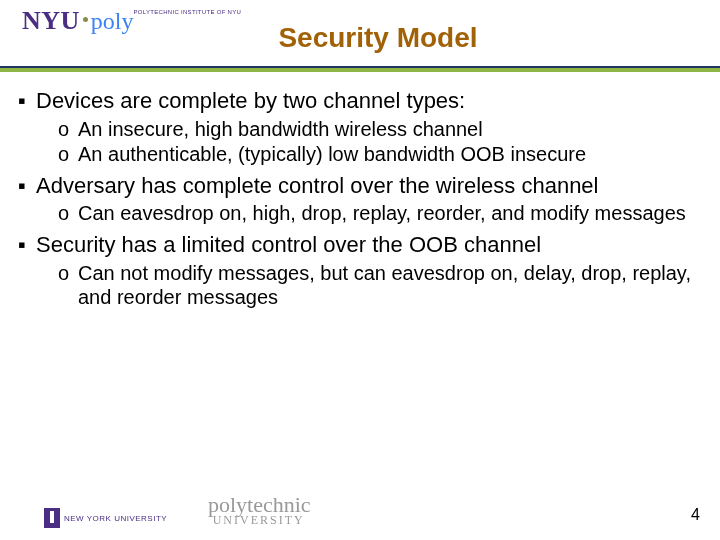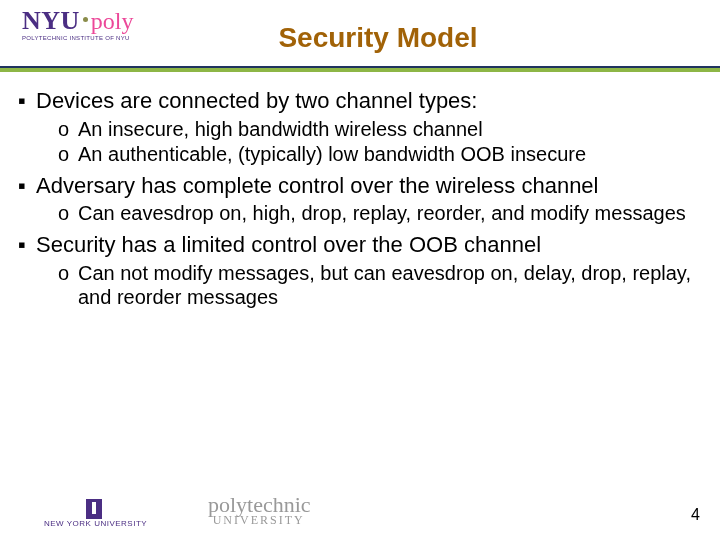--- a/index.html
+++ b/index.html
@@ -16,21 +16,21 @@
     position: relative;
     width: 720px;
     height: 540px;
     box-sizing: border-box;
   }
   .logo-top {
     position: absolute;
     top: 8px;
     left: 22px;
     display: flex;
-    flex-direction: column;
+    flex-direction: row;
     line-height: 1;
   }
   .logo-top .main {
     display: flex;
     align-items: baseline;
   }
   .logo-top .nyu {
     font-family: Georgia, "Times New Roman", serif;
     font-weight: bold;
     color: #4b2e83;
@@ -40,21 +40,21 @@
   .logo-top .dot {
     width: 5px;
     height: 5px;
     background: #8a8c4a;
     border-radius: 50%;
     margin: 0 3px 4px 3px;
     align-self: center;
   }
   .logo-top .poly {
     font-family: Georgia, "Times New Roman", serif;
-    color: #ec4899;
+    color: #3b82f6;
     font-size: 24px;
   }
   .logo-top .sub {
     font-size: 6px;
     letter-spacing: 0.3px;
     color: #4b2e83;
     margin-top: 1px;
   }
   .title {
     position: absolute;
@@ -123,21 +123,20 @@
     left: 0;
     right: 0;
     height: 30px;
   }
   .footer .nyu-badge {
     position: absolute;
     left: 44px;
     bottom: 0;
     display: flex;
     align-items: center;
-    flex-direction: column;
   }
   .footer .nyu-badge .torch {
     width: 16px;
     height: 20px;
     background: #4b2e83;
     margin-right: 4px;
     position: relative;
   }
   .footer .nyu-badge .torch::after {
     content: "";
@@ -196,21 +195,21 @@
 
   <div class="rule">
     <div class="dark"></div>
     <div class="green"></div>
   </div>
 
   <div class="content">
 
     <div class="lvl1">
       <span class="mark">▪</span>
-      <span class="txt">Devices are connected by two channel types:</span>
+      <span class="txt">Devices are complete by two channel types:</span>
     </div>
     <div class="lvl2">
       <span class="mark">o</span>
       <span class="txt">An insecure, high bandwidth wireless channel</span>
     </div>
     <div class="lvl2">
       <span class="mark">o</span>
       <span class="txt">An authenticable, (typically) low bandwidth OOB insecure</span>
     </div>
 

